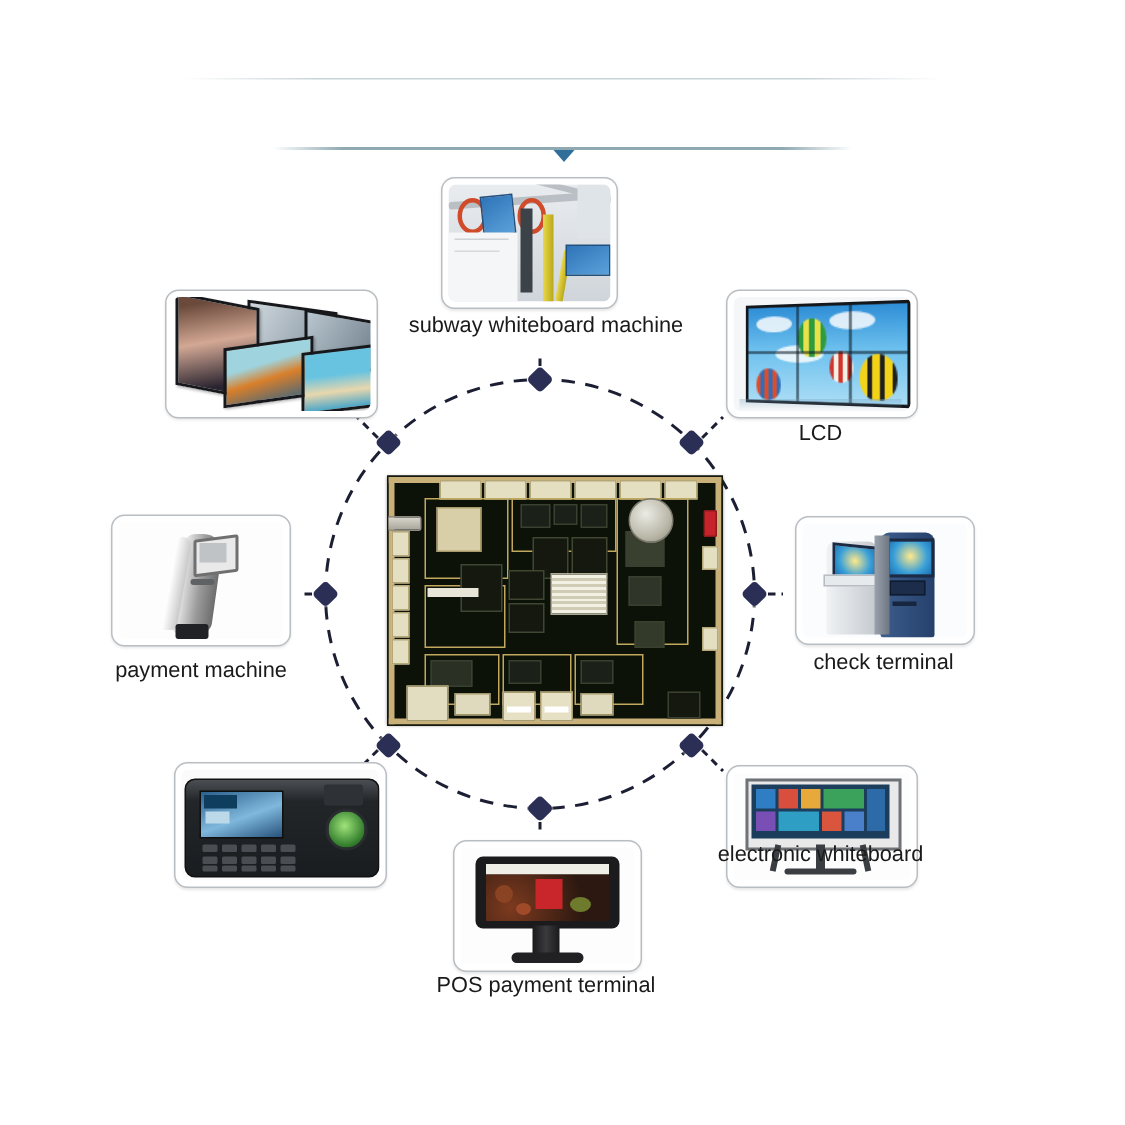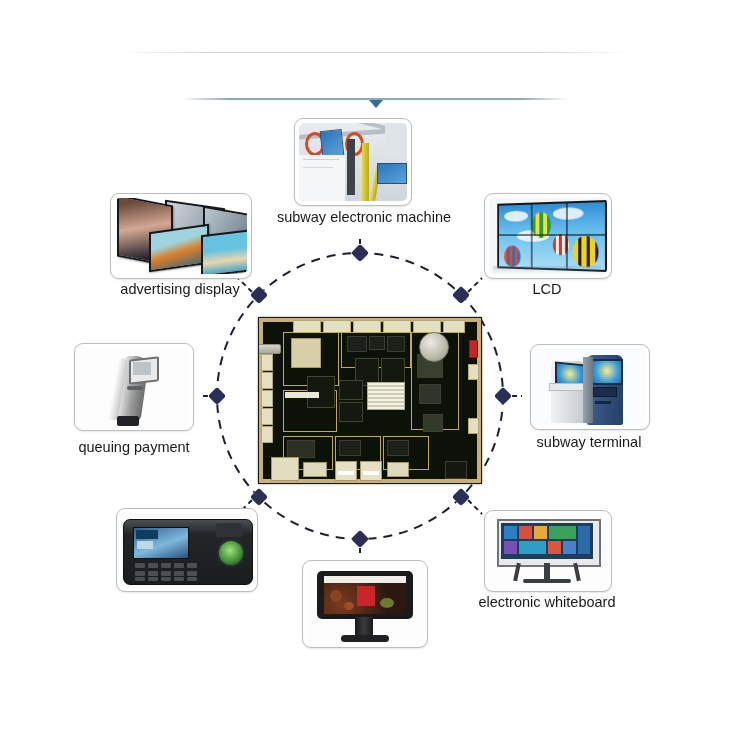--- a/index.html
+++ b/index.html
@@ -223,34 +223,33 @@
         <div class="sw-pole" style="left:74px;top:44px;width:5px;height:34px;transform:rotate(10deg);"></div>
         <div class="sw-panel" style="left:78px;top:40px;width:28px;height:19px;"></div>
         <div style="position:absolute;left:0;top:32px;width:46px;height:46px;background:#f4f6f7;"></div>
         <div style="position:absolute;left:4px;top:36px;width:36px;height:1px;background:#ccd2d6;"></div>
         <div style="position:absolute;left:4px;top:44px;width:30px;height:1px;background:#d4dade;"></div>
         <div style="position:absolute;left:48px;top:16px;width:8px;height:56px;background:#3b4248;"></div>
         <div style="position:absolute;left:86px;top:0;width:22px;height:36px;background:#dfe4e8;"></div>
       </div>
     </div>
   </div>
-  <div class="label" style="left:269px;top:209px;width:190px;">subway electronic machine</div>
+  <div class="label" style="left:269px;top:209px;width:190px;">subway whiteboard machine</div>
 
   <div class="card" style="left:110px;top:193px;width:140px;height:84px;">
     <div class="thumb">
       <div class="sc" style="background:#fff;">
         <div class="adp" style="left:50px;top:6px;width:56px;height:34px;background:linear-gradient(120deg,#cfd8de,#7e8d99);transform:skewY(8deg);"></div>
         <div class="adp" style="left:88px;top:12px;width:44px;height:30px;background:linear-gradient(120deg,#b9c6cf,#6d7d89);transform:skewY(10deg);"></div>
         <div class="adp" style="left:2px;top:2px;width:52px;height:58px;background:linear-gradient(160deg,#6b4a3c 10%,#d3a894 45%,#2a2430 85%);transform:skewY(11deg);"></div>
         <div class="adp" style="left:34px;top:30px;width:56px;height:36px;background:linear-gradient(170deg,#9fd4de 35%,#d97f2a 60%,#5e6b6e 95%);transform:skewY(-8deg);"></div>
         <div class="adp" style="left:86px;top:34px;width:50px;height:38px;background:linear-gradient(180deg,#68c3e0 40%,#e8d7ad 70%,#4aa6c8 100%);transform:skewY(-7deg);"></div>
       </div>
     </div>
   </div>
-  <div class="label" style="left:105px;top:281px;width:150px;">advertising display</div>
 
   <div class="card" style="left:484px;top:193px;width:126px;height:84px;">
     <div class="thumb">
       <div class="sc" style="background:#f4f6f8;">
         <div class="screen" style="left:4px;top:4px;width:108px;height:64px;transform:perspective(200px) rotateY(-12deg);border:2px solid #13161a;">
           <div class="sky" style="left:0;top:0;right:0;bottom:0;"></div>
           <div class="cloud" style="left:6px;top:6px;width:26px;height:11px;"></div>
           <div class="cloud" style="left:58px;top:4px;width:30px;height:12px;"></div>
           <div class="cloud" style="left:20px;top:26px;width:34px;height:12px;"></div>
           <div class="balloon" style="left:36px;top:8px;width:20px;height:26px;background:repeating-linear-gradient(90deg,#2f9b3f 0 4px,#e8e14a 4px 8px);"></div>
@@ -273,37 +272,37 @@
         <div class="kiosk-body" style="left:40px;top:8px;width:26px;height:66px;transform:skewX(-8deg);"></div>
         <div class="kiosk-body" style="left:34px;top:10px;width:10px;height:62px;transform:skewX(-10deg);
              background:linear-gradient(to right,#ffffff,#c9c9c9);"></div>
         <div class="kiosk-screen" style="left:50px;top:10px;width:26px;height:21px;transform:skewY(-7deg);"></div>
         <div style="position:absolute;left:54px;top:14px;width:18px;height:13px;background:#bfc3c6;"></div>
         <div style="position:absolute;left:48px;top:38px;width:16px;height:4px;background:#5f6265;border-radius:2px;"></div>
         <div style="position:absolute;left:38px;top:68px;width:22px;height:10px;background:#202225;border-radius:2px;"></div>
       </div>
     </div>
   </div>
-  <div class="label" style="left:68px;top:439px;width:132px;">queuing payment</div>
+  <div class="label" style="left:68px;top:439px;width:132px;">payment machine</div>
 
   <div class="card" style="left:530px;top:344px;width:118px;height:84px;">
     <div class="thumb">
       <div class="sc" style="background:#fbfcfd;">
         <div class="ct-body" style="left:16px;top:12px;width:34px;height:62px;background:linear-gradient(to right,#f0f2f4,#c4c9cf);"></div>
         <div class="ct-screen" style="left:20px;top:14px;width:26px;height:20px;transform:skewY(6deg);"></div>
         <div style="position:absolute;left:14px;top:34px;width:38px;height:6px;background:#e7eaed;border:1px solid #b7bdc3;"></div>
         <div class="ct-body" style="left:52px;top:6px;width:36px;height:70px;background:linear-gradient(to right,#3d5d8c,#25406b);"></div>
         <div class="ct-screen" style="left:56px;top:10px;width:28px;height:22px;"></div>
         <div style="position:absolute;left:58px;top:38px;width:22px;height:8px;background:#1b2d4a;border:1px solid #0f1c30;"></div>
         <div style="position:absolute;left:60px;top:52px;width:16px;height:3px;background:#16263f;"></div>
         <div style="position:absolute;left:48px;top:8px;width:10px;height:66px;background:linear-gradient(to right,#9aa3ad,#6e7781);"></div>
       </div>
     </div>
   </div>
-  <div class="label" style="left:527px;top:434px;width:124px;">subway terminal</div>
+  <div class="label" style="left:527px;top:434px;width:124px;">check terminal</div>
 
   <div class="card" style="left:116px;top:508px;width:140px;height:82px;">
     <div class="thumb">
       <div class="sc" style="background:#fbfbfb;">
         <div class="att-body" style="left:2px;top:6px;width:128px;height:64px;"></div>
         <div class="att-screen" style="left:12px;top:14px;width:54px;height:30px;"></div>
         <div style="position:absolute;left:15px;top:17px;width:22px;height:9px;background:#0f3d5e;"></div>
         <div style="position:absolute;left:16px;top:28px;width:16px;height:8px;background:#bcd9ea;"></div>
         <div class="att-fp" style="left:96px;top:26px;width:24px;height:24px;"></div>
         <div style="position:absolute;left:95px;top:10px;width:26px;height:14px;background:#2e3236;border-radius:2px;"></div>
@@ -338,20 +337,21 @@
           <div style="position:absolute;left:33px;top:10px;width:18px;height:20px;background:#c9262b;"></div>
           <div style="position:absolute;left:6px;top:14px;width:12px;height:12px;background:#8a4423;border-radius:50%;"></div>
           <div style="position:absolute;left:56px;top:22px;width:14px;height:10px;background:#6e7a2c;border-radius:50%;"></div>
           <div style="position:absolute;left:20px;top:26px;width:10px;height:8px;background:#a04a2a;border-radius:50%;"></div>
         </div>
         <div class="pos-stand" style="left:48px;top:52px;width:18px;height:20px;"></div>
         <div class="pos-base" style="left:34px;top:70px;width:48px;height:7px;"></div>
       </div>
     </div>
   </div>
+  <div class="label" style="left:269px;top:649px;width:190px;">POS payment terminal</div>
 
   <div class="card" style="left:484px;top:510px;width:126px;height:80px;">
     <div class="thumb">
       <div class="sc" style="background:#fdfdfd;">
         <div class="wb-frame" style="left:8px;top:4px;width:100px;height:44px;"></div>
         <div class="wb-screen" style="left:12px;top:8px;width:92px;height:36px;">
           <div class="tile" style="left:3px;top:3px;width:13px;height:13px;background:#2f7ec4;"></div>
           <div class="tile" style="left:18px;top:3px;width:13px;height:13px;background:#d94f3d;"></div>
           <div class="tile" style="left:33px;top:3px;width:13px;height:13px;background:#e8a93b;"></div>
           <div class="tile" style="left:48px;top:3px;width:27px;height:13px;background:#3aa25a;"></div>
@@ -361,15 +361,15 @@
           <div class="tile" style="left:62px;top:18px;width:13px;height:13px;background:#4a7fc9;"></div>
           <div class="tile" style="left:77px;top:3px;width:12px;height:28px;background:#2c6aa8;"></div>
         </div>
         <div class="wb-leg" style="left:55px;top:48px;width:6px;height:18px;"></div>
         <div class="wb-leg" style="left:34px;top:64px;width:48px;height:4px;border-radius:2px;"></div>
         <div class="wb-leg" style="left:26px;top:48px;width:4px;height:18px;transform:rotate(12deg);"></div>
         <div class="wb-leg" style="left:86px;top:48px;width:4px;height:18px;transform:rotate(-12deg);"></div>
       </div>
     </div>
   </div>
-  <div class="label" style="left:458px;top:594px;width:178px;">electronic whiteboard</div>
+  <div class="label" style="left:458px;top:562px;width:178px;">electronic whiteboard</div>
 
 </div>
 
 </body></html>

